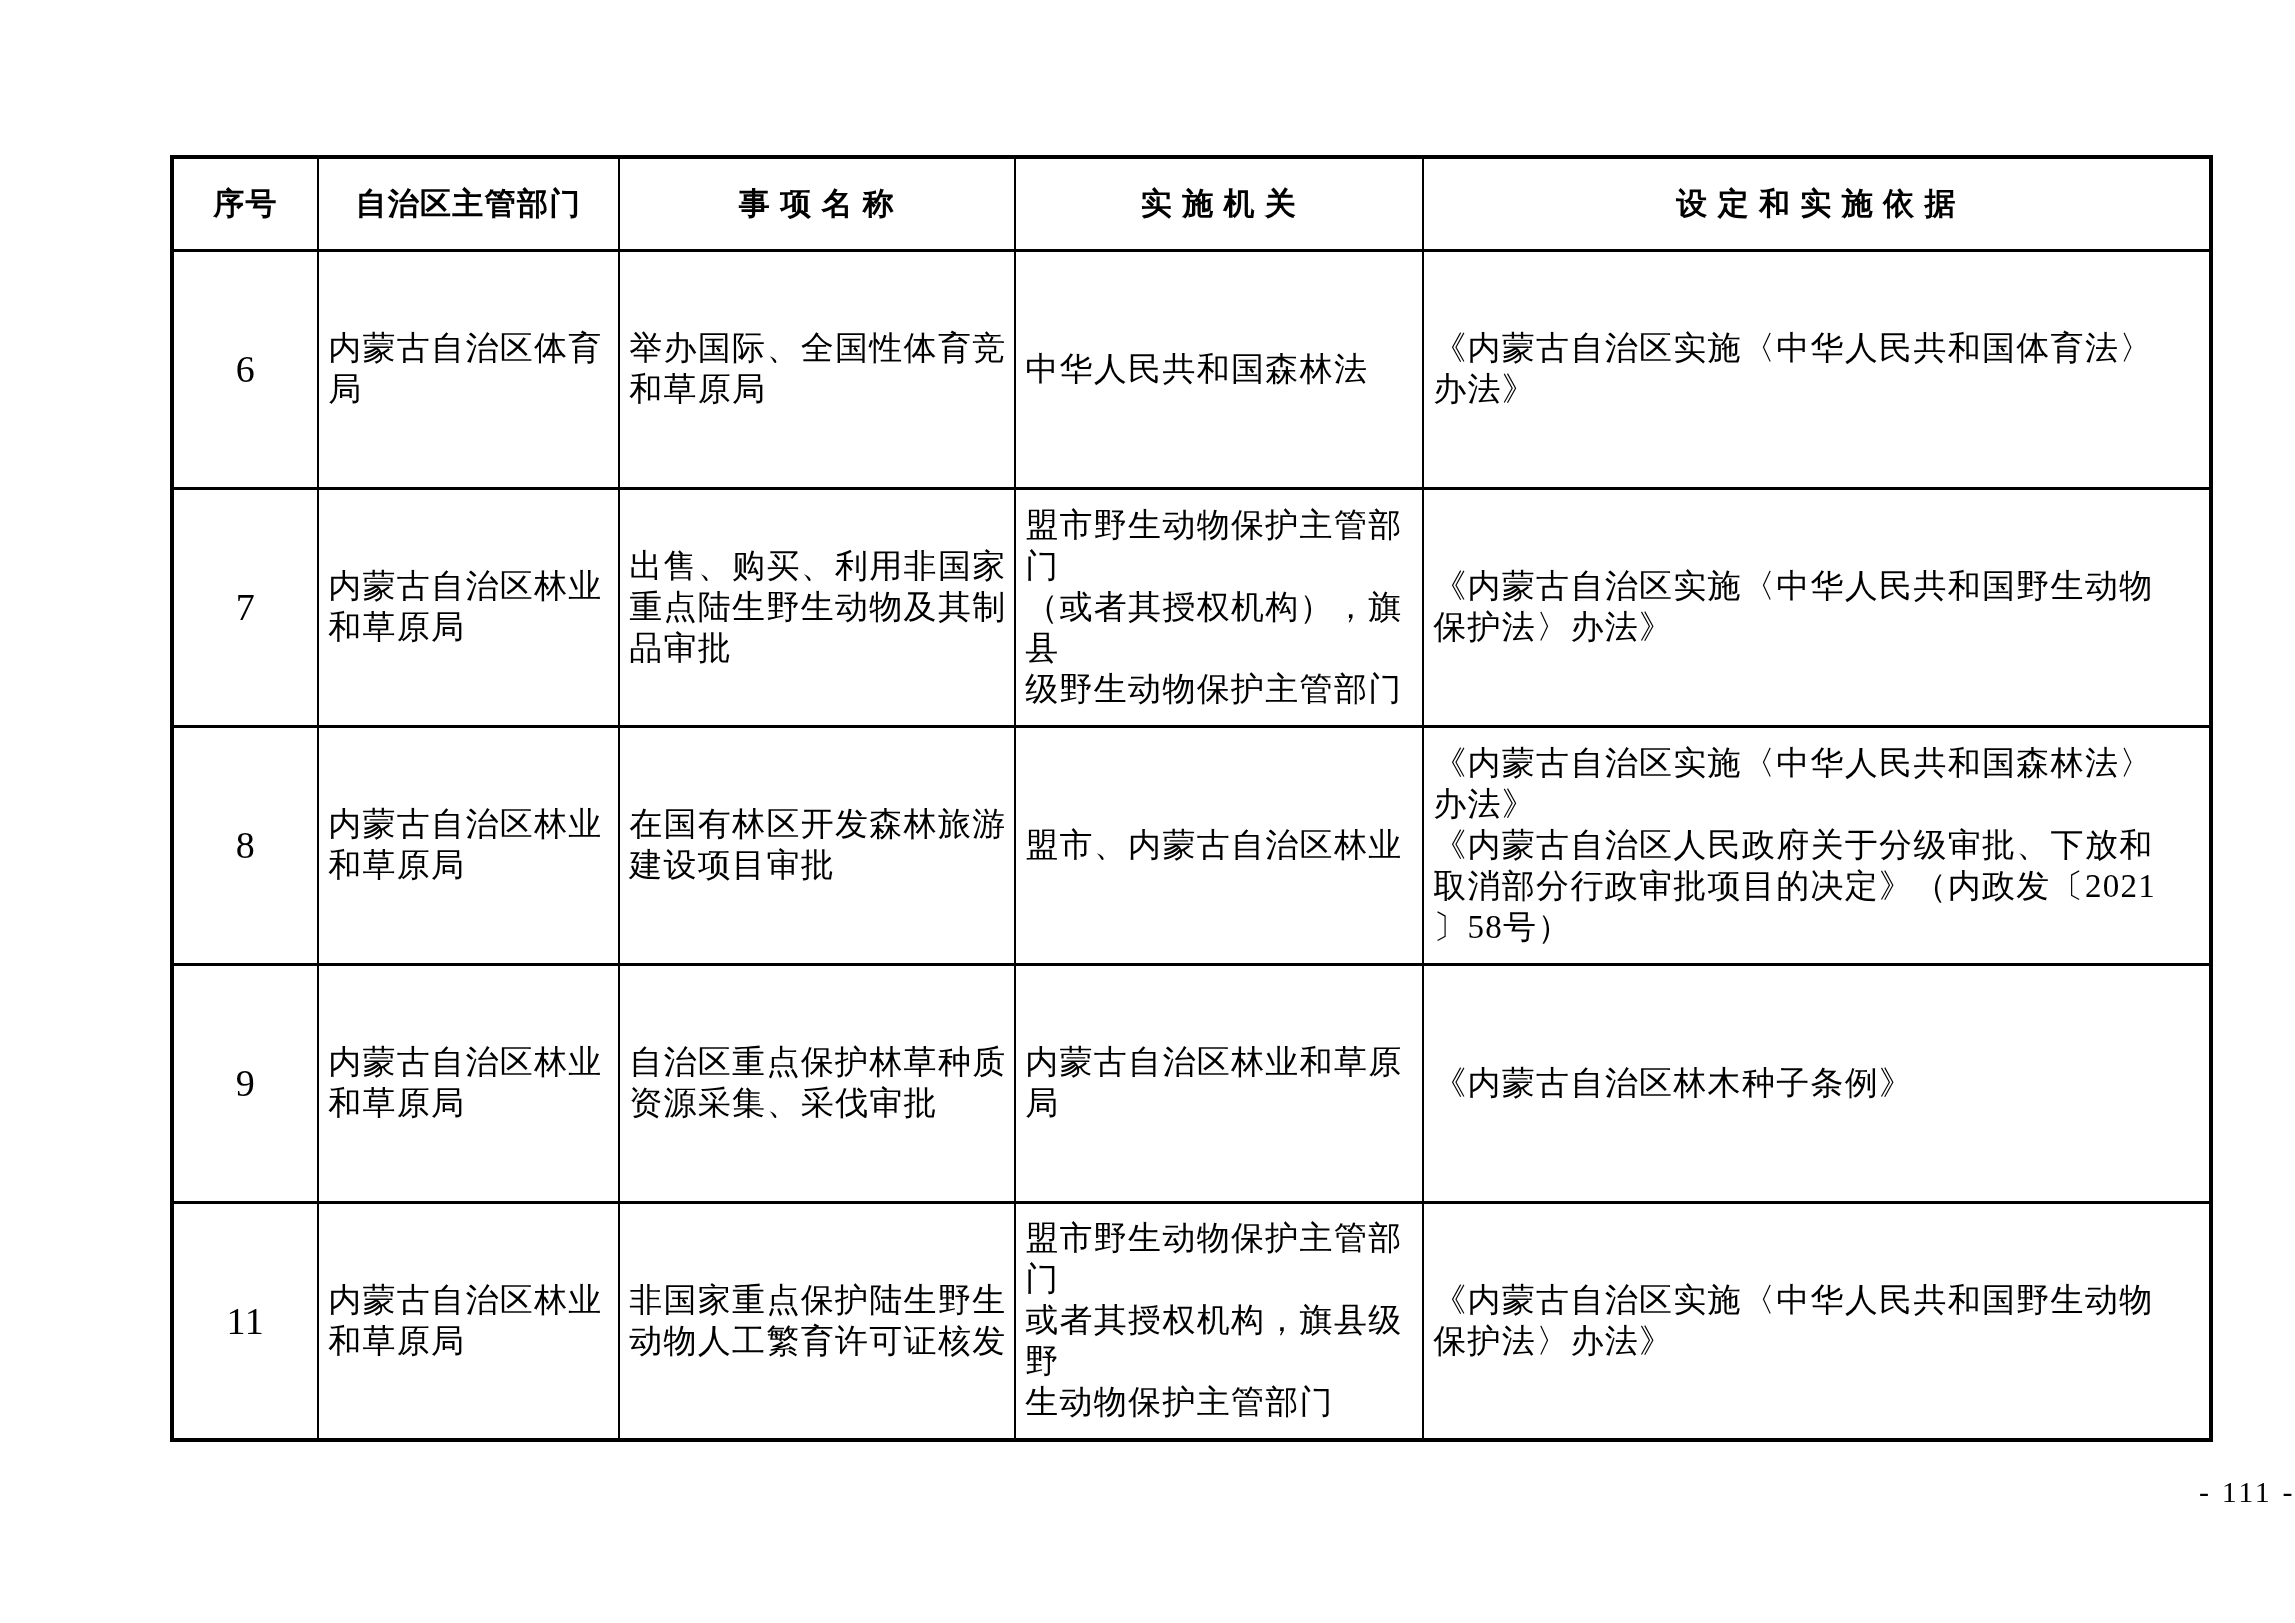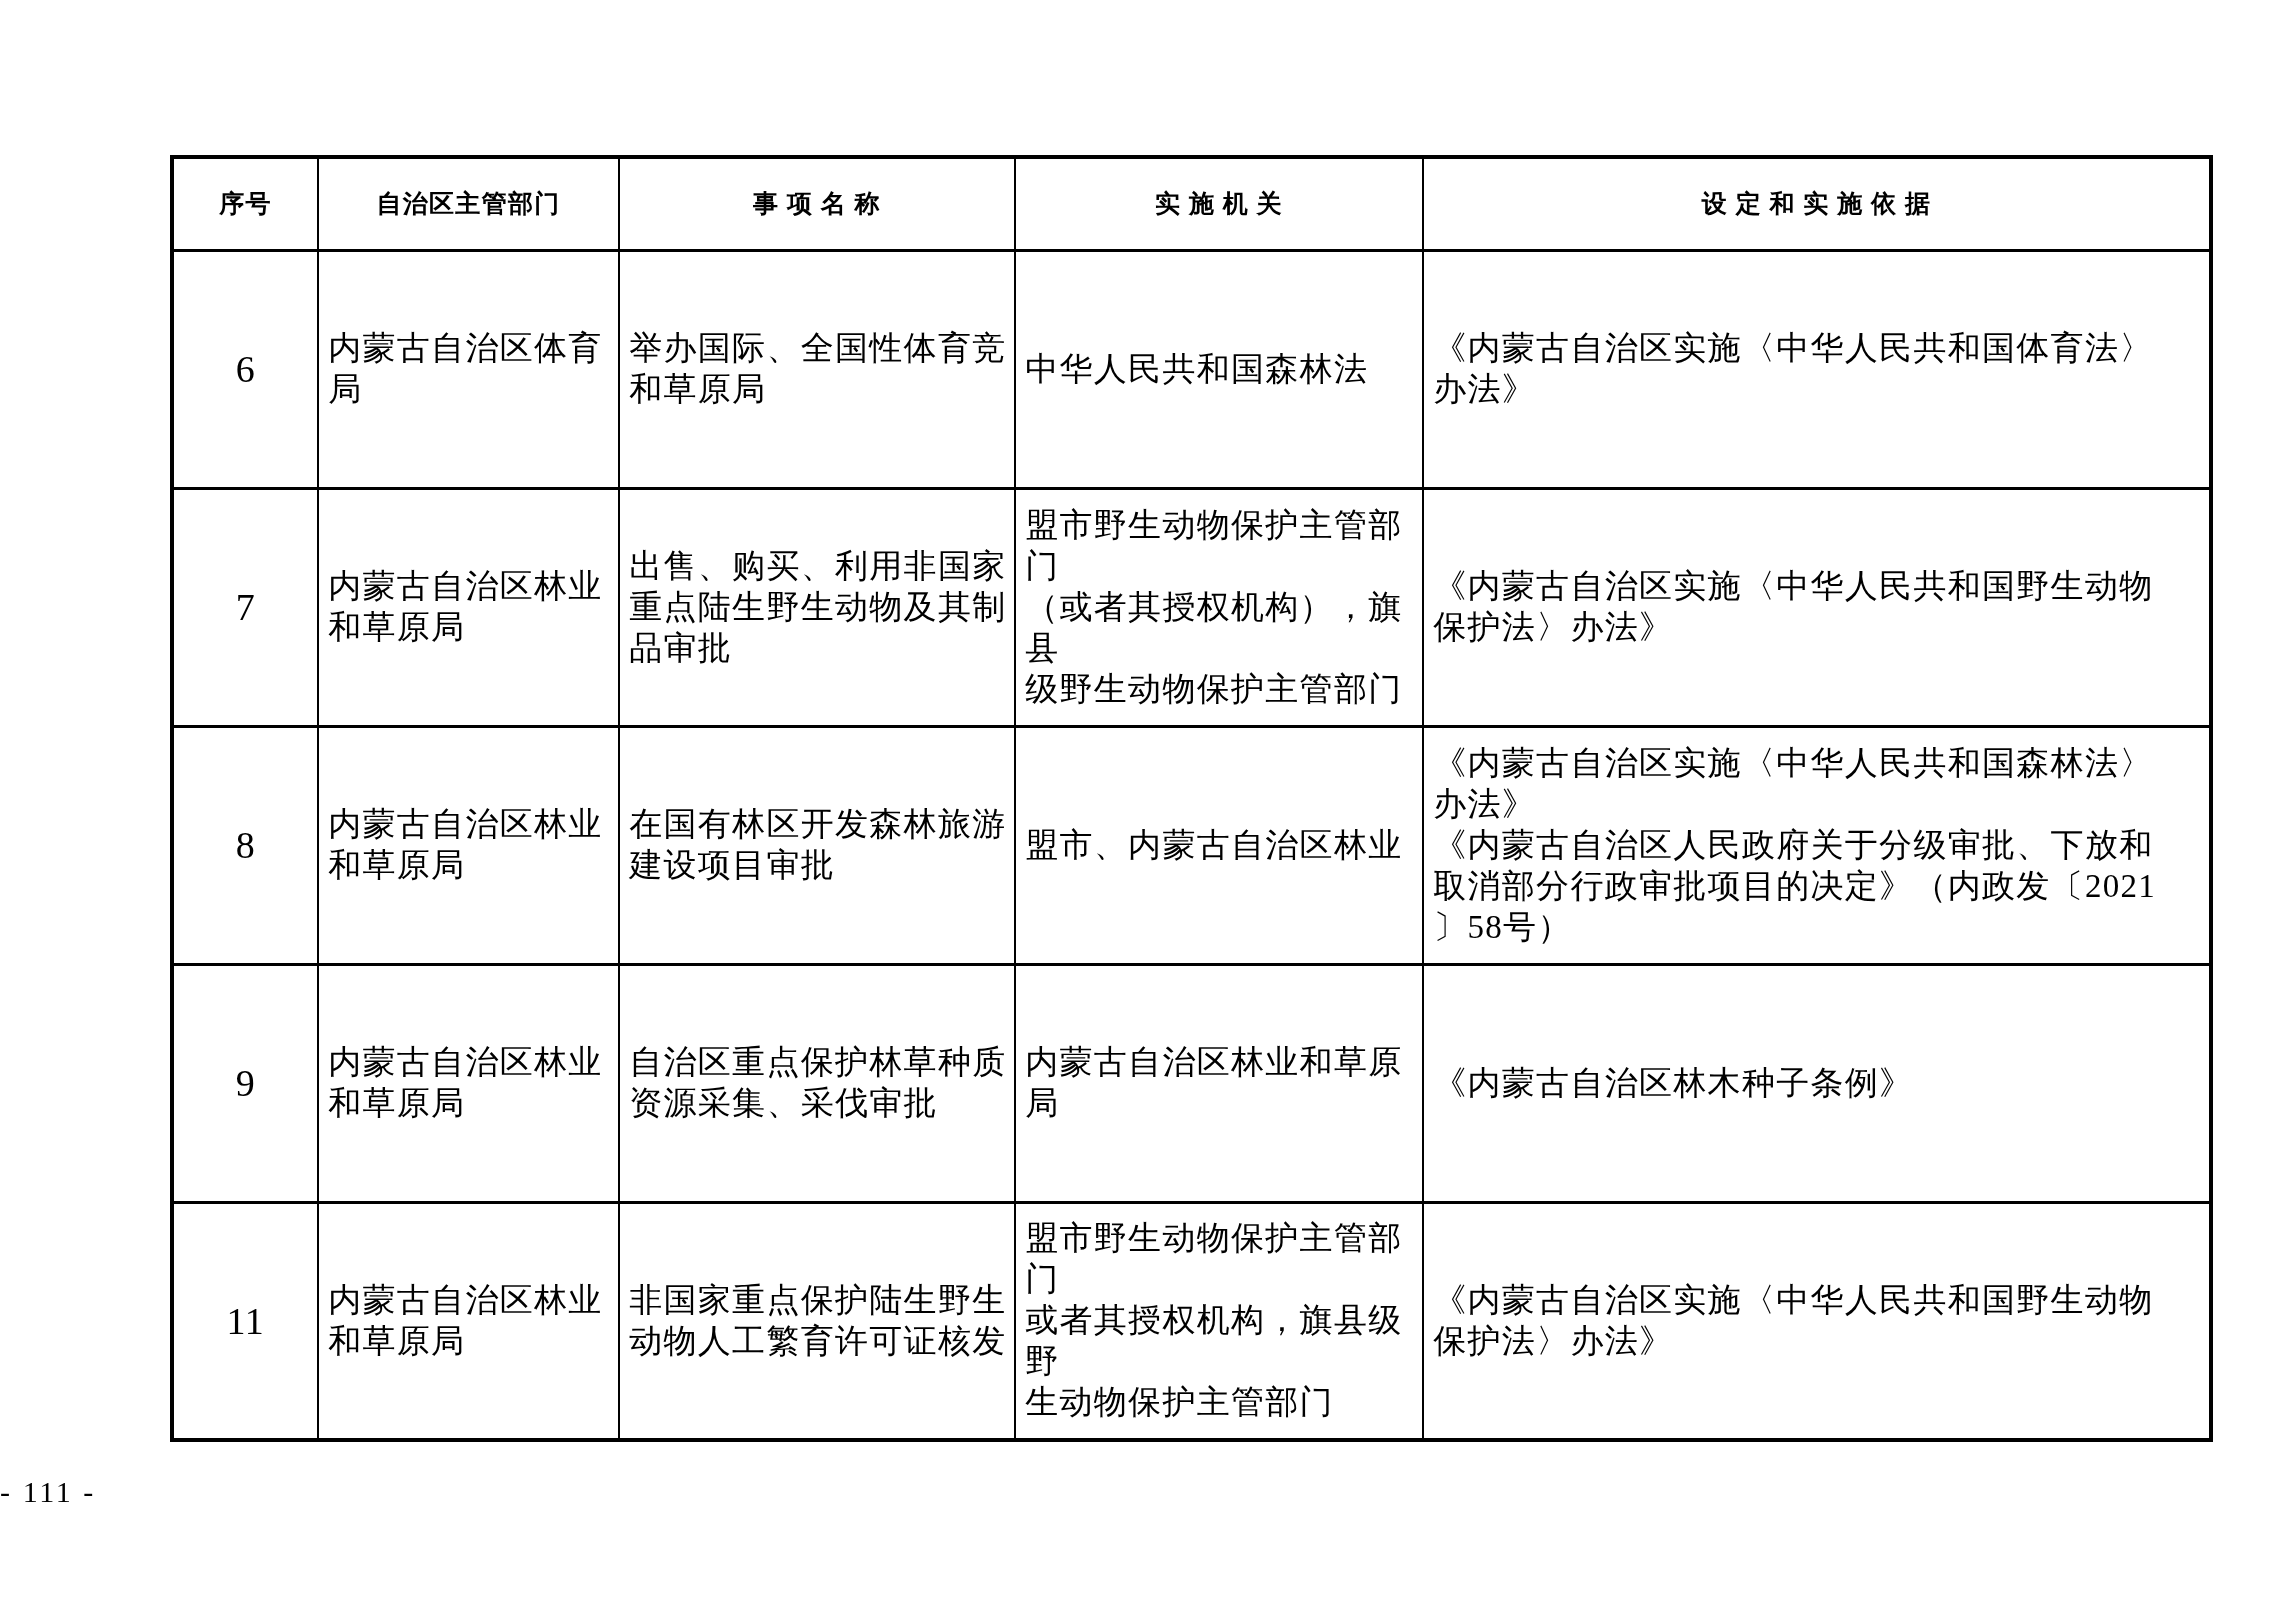--- a/index.html
+++ b/index.html
@@ -21,21 +21,21 @@
   }
   .doc-table td,.doc-table th{
     border-left:2.6px solid #000;
     border-top:3.3px solid #000;
     vertical-align:middle;
     box-sizing:border-box;
     overflow:hidden;
   }
   .doc-table th{
     font-weight:bold;
-    font-size:25px;
+    font-size:31px;
     text-align:center;
     letter-spacing:1.3px;
     white-space:pre-line;
   }
   tr.header-row{height:93px;}
   tr.data-row{height:238px;}
   td.cell-num{
     text-align:center;
     font-size:38px;
     letter-spacing:0.7px;
@@ -45,21 +45,21 @@
     line-height:41px;
     letter-spacing:1.3px;
     padding:3.9px 5.2px 3.9px 9.2px;
     white-space:pre-line;
     text-align:left;
   }
   .page-footer{
     position:absolute;
     left:0;top:1475px;
     width:2295px;
-    text-align:left;
+    text-align:right;
     font-size:30px;
     letter-spacing:2.6px;
   }
 </style>
 </head>
 <body>
 
 <table class="doc-table">
   <colgroup>
     <col style="width:146px">

